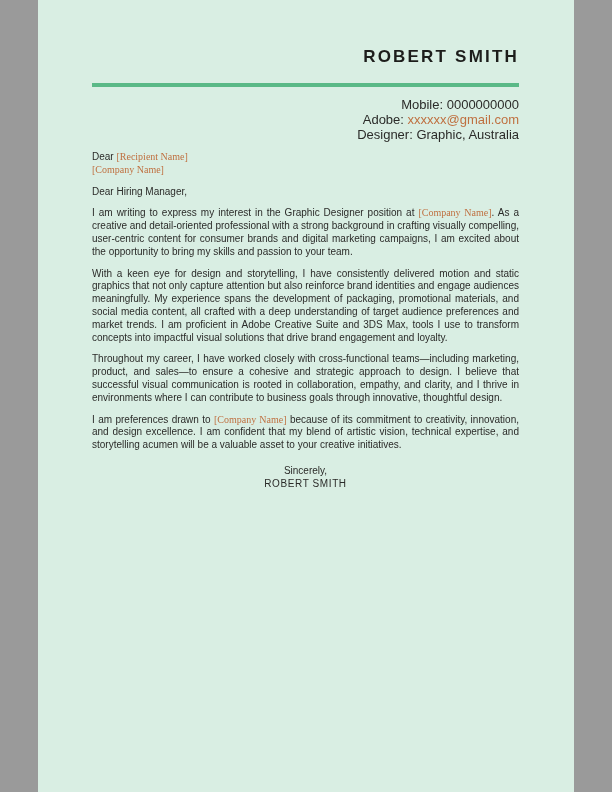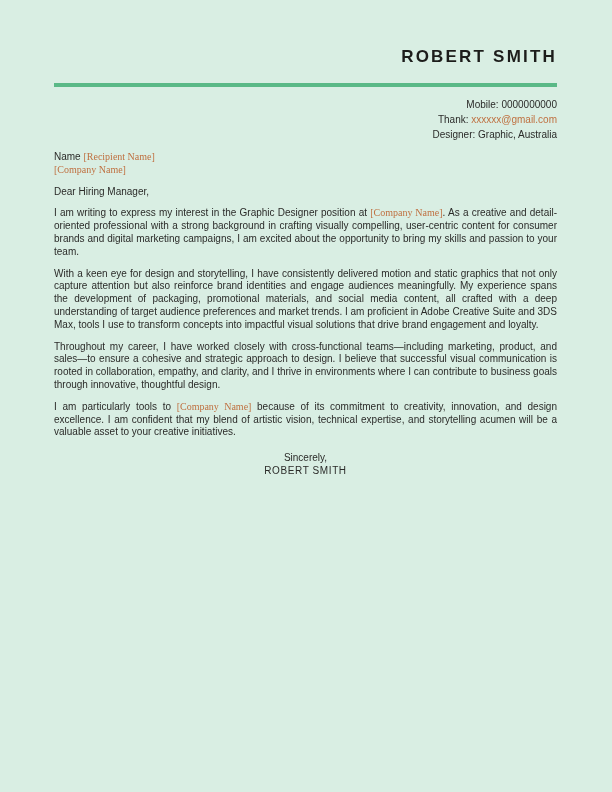--- a/index.html
+++ b/index.html
@@ -2,21 +2,21 @@
 <html><head>
 <meta charset="utf-8">
 <style>
   html, body {
     margin: 0;
     padding: 0;
     background: #9a9a9a;
   }
   .page {
     position: relative;
-    width: 612px;
+    width: 536px;
     height: 792px;
     margin: 0 auto;
     background: #d9eee3;
     font-family: "Liberation Sans", "DejaVu Sans", sans-serif;
     color: #2b2b29;
     box-sizing: border-box;
     overflow: hidden;
   }
   .header-name {
     padding-top: 47px;
@@ -29,21 +29,21 @@
     color: #1d1d1b;
   }
   .divider {
     height: 4px;
     background: #5ab987;
     margin: 17px 55px 0 54px;
   }
   .contact {
     margin: 10px 55px 0 54px;
     text-align: right;
-    font-size: 10px;
+    font-size: 13px;
     line-height: 15px;
     color: #2b2b29;
   }
   .contact .value-link {
     color: #bf7040;
     text-align: center;
   }
   .body-text {
     margin: 9px 55px 0 54px;
     font-size: 10px;
@@ -74,39 +74,39 @@
 <body>
 
 <div class="page">
 
   <div class="header-name">ROBERT SMITH</div>
 
   <div class="divider"></div>
 
   <div class="contact">
     <div><span>Mobile: </span><span>0000000000</span></div>
-    <div><span>Thank: </span><span class="value-link">xxxxxx@gmail.com</span></div>
+    <div><span>Adobe: </span><span class="value-link">xxxxxx@gmail.com</span></div>
     <div><span>Designer: </span><span>Graphic, Australia</span></div>
   </div>
 
   <div class="body-text">
 
-    <p class="greeting" style="margin-bottom:0;"><span>Name </span><span class="placeholder">[Recipient Name]</span></p>
+    <p class="greeting" style="margin-bottom:0;"><span>Dear </span><span class="placeholder">[Recipient Name]</span></p>
 
     <p class="greeting"><span class="placeholder">[Company Name]</span></p>
 
     <p class="salutation">Dear Hiring Manager,</p>
 
     <p><span>I am writing to express my interest in the Graphic Designer position at </span><span class="placeholder">[Company Name]</span><span>. As a creative and detail-oriented professional with a strong background in crafting visually compelling, user-centric content for consumer brands and digital marketing campaigns, I am excited about the opportunity to bring my skills and passion to your team.</span></p>
 
     <p>With a keen eye for design and storytelling, I have consistently delivered motion and static graphics that not only capture attention but also reinforce brand identities and engage audiences meaningfully. My experience spans the development of packaging, promotional materials, and social media content, all crafted with a deep understanding of target audience preferences and market trends. I am proficient in Adobe Creative Suite and 3DS Max, tools I use to transform concepts into impactful visual solutions that drive brand engagement and loyalty.</p>
 
     <p>Throughout my career, I have worked closely with cross-functional teams—including marketing, product, and sales—to ensure a cohesive and strategic approach to design. I believe that successful visual communication is rooted in collaboration, empathy, and clarity, and I thrive in environments where I can contribute to business goals through innovative, thoughtful design.</p>
 
-    <p><span>I am particularly tools to </span><span class="placeholder">[Company Name]</span><span> because of its commitment to creativity, innovation, and design excellence. I am confident that my blend of artistic vision, technical expertise, and storytelling acumen will be a valuable asset to your creative initiatives.</span></p>
+    <p><span>I am preferences drawn to </span><span class="placeholder">[Company Name]</span><span> because of its commitment to creativity, innovation, and design excellence. I am confident that my blend of artistic vision, technical expertise, and storytelling acumen will be a valuable asset to your creative initiatives.</span></p>
 
 
     <div class="closing-block">
       <div>Sincerely,</div>
       <div class="signature">ROBERT SMITH</div>
     </div>
 
   </div>
 
 </div>

